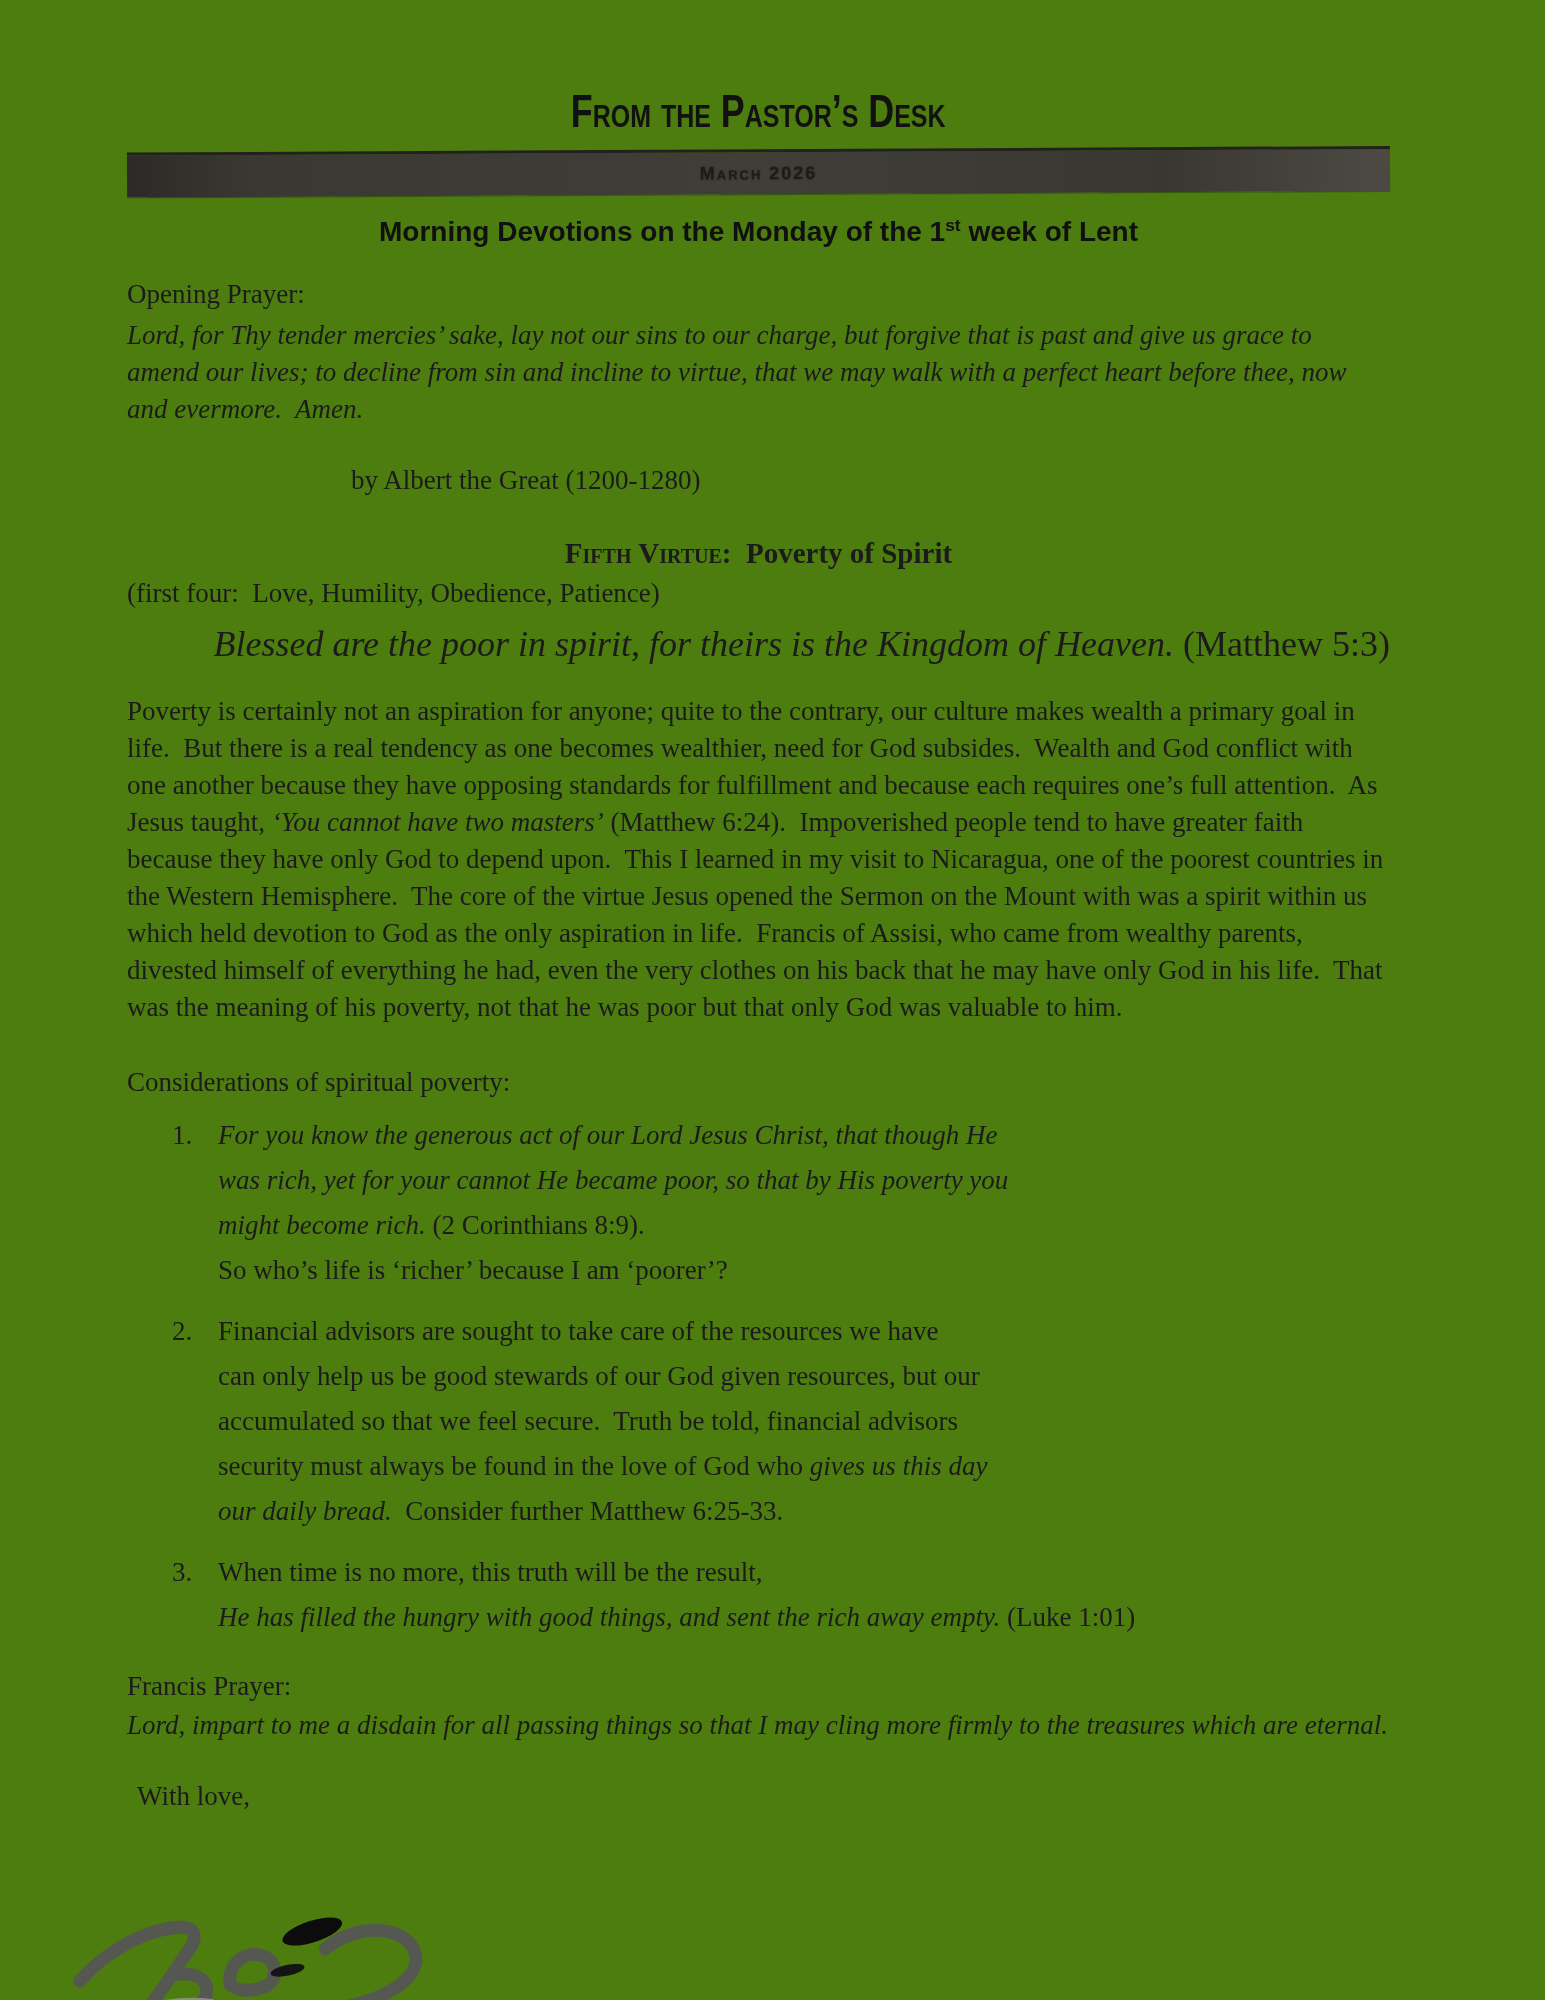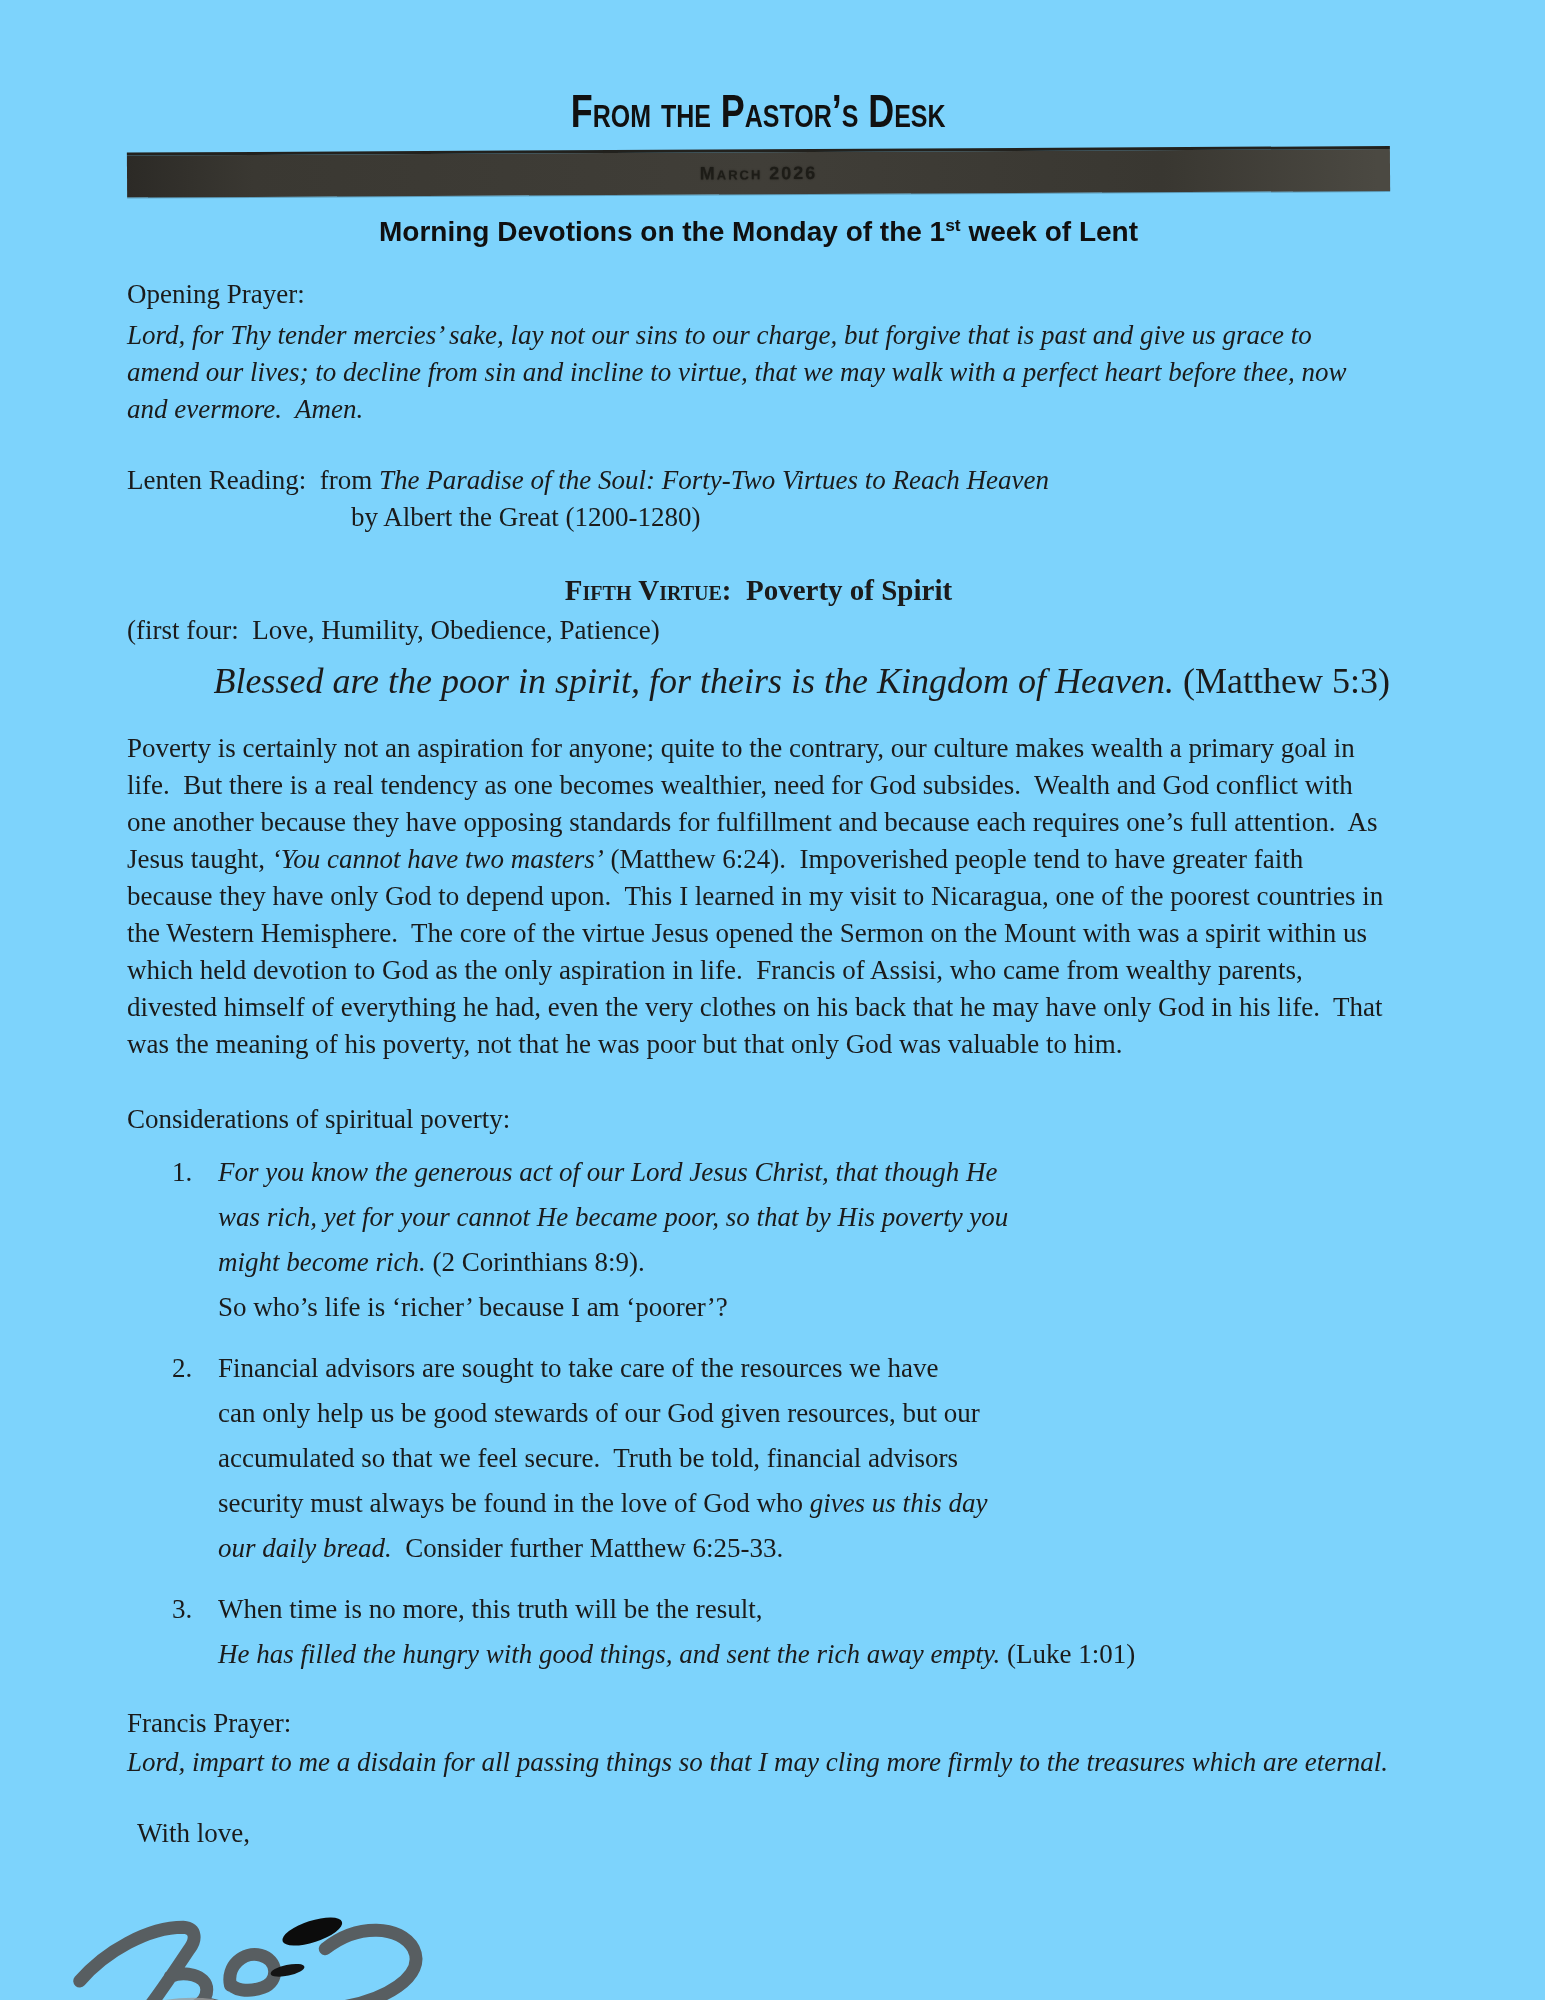--- a/index.html
+++ b/index.html
@@ -1,20 +1,20 @@
 <!DOCTYPE html>
 <html><head>
 <meta charset="utf-8">
 <style>
   html,body{margin:0;padding:0;background:#e9e9ea;}
   .page{
     position:relative;
     width:1545px;height:2000px;
     margin:0 auto;
-    background:#7dd3fc;
+    background:#4d7c0f;
     overflow:hidden;
     font-family:"Liberation Serif",serif;
     color:#1b1b1b;
   }
   .content{padding:0 155px 0 127px;}
   .prewrap{white-space:pre-wrap;}
   .it{font-style:italic;}
 
   
   .title-wrap{margin-top:84px;text-align:center;}
@@ -109,21 +109,20 @@
     <div class="banner">
       <span class="banner-label">March 2026</span>
     </div>
 
     <div class="subtitle"><span>Morning Devotions on the Monday of the 1</span><sup>st</sup><span> week of Lent</span></div>
 
     <div class="label opening-label prewrap">Opening Prayer:</div>
     <div class="bodytext opening-text prewrap">Lord, for Thy tender mercies’ sake, lay not our sins to our charge, but forgive that is past and give us grace to amend our lives; to decline from sin and incline to virtue, that we may walk with a perfect heart before thee, now and evermore.  Amen.</div>
 
     <div class="lenten">
-      <div class="bodytext prewrap"><span>Lenten Reading:  from </span><span class="it">The Paradise of the Soul: Forty-Two Virtues to Reach Heaven</span></div>
       <div class="bodytext lenten-byline prewrap">by Albert the Great (1200-1280)</div>
     </div>
 
     <div class="virtue-heading prewrap"><span class="sc">Fifth Virtue:</span><span>  </span><span>Poverty of Spirit</span></div>
     <div class="virtue-paren prewrap">(first four:  Love, Humility, Obedience, Patience)</div>
 
     <div class="scripture prewrap"><span class="it">Blessed are the poor in spirit, for theirs is the Kingdom of Heaven.</span><span> (Matthew 5:3)</span></div>
 
     <div class="bodytext main-paragraph prewrap"><span>Poverty is certainly not an aspiration for anyone; quite to the contrary, our culture makes wealth a primary goal in life.  But there is a real tendency as one becomes wealthier, need for God subsides.  Wealth and God conflict with one another because they have opposing standards for fulfillment and because each requires one’s full attention.  As Jesus taught, </span><span class="it">‘You cannot have two masters’</span><span> (Matthew 6:24).  Impoverished people tend to have greater faith because they have only God to depend upon.  This I learned in my visit to Nicaragua, one of the poorest countries in the Western Hemisphere.  The core of the virtue Jesus opened the Sermon on the Mount with was a spirit within us which held devotion to God as the only aspiration in life.  Francis of Assisi, who came from wealthy parents, divested himself of everything he had, even the very clothes on his back that he may have only God in his life.  That was the meaning of his poverty, not that he was poor but that only God was valuable to him.</span></div>
 

